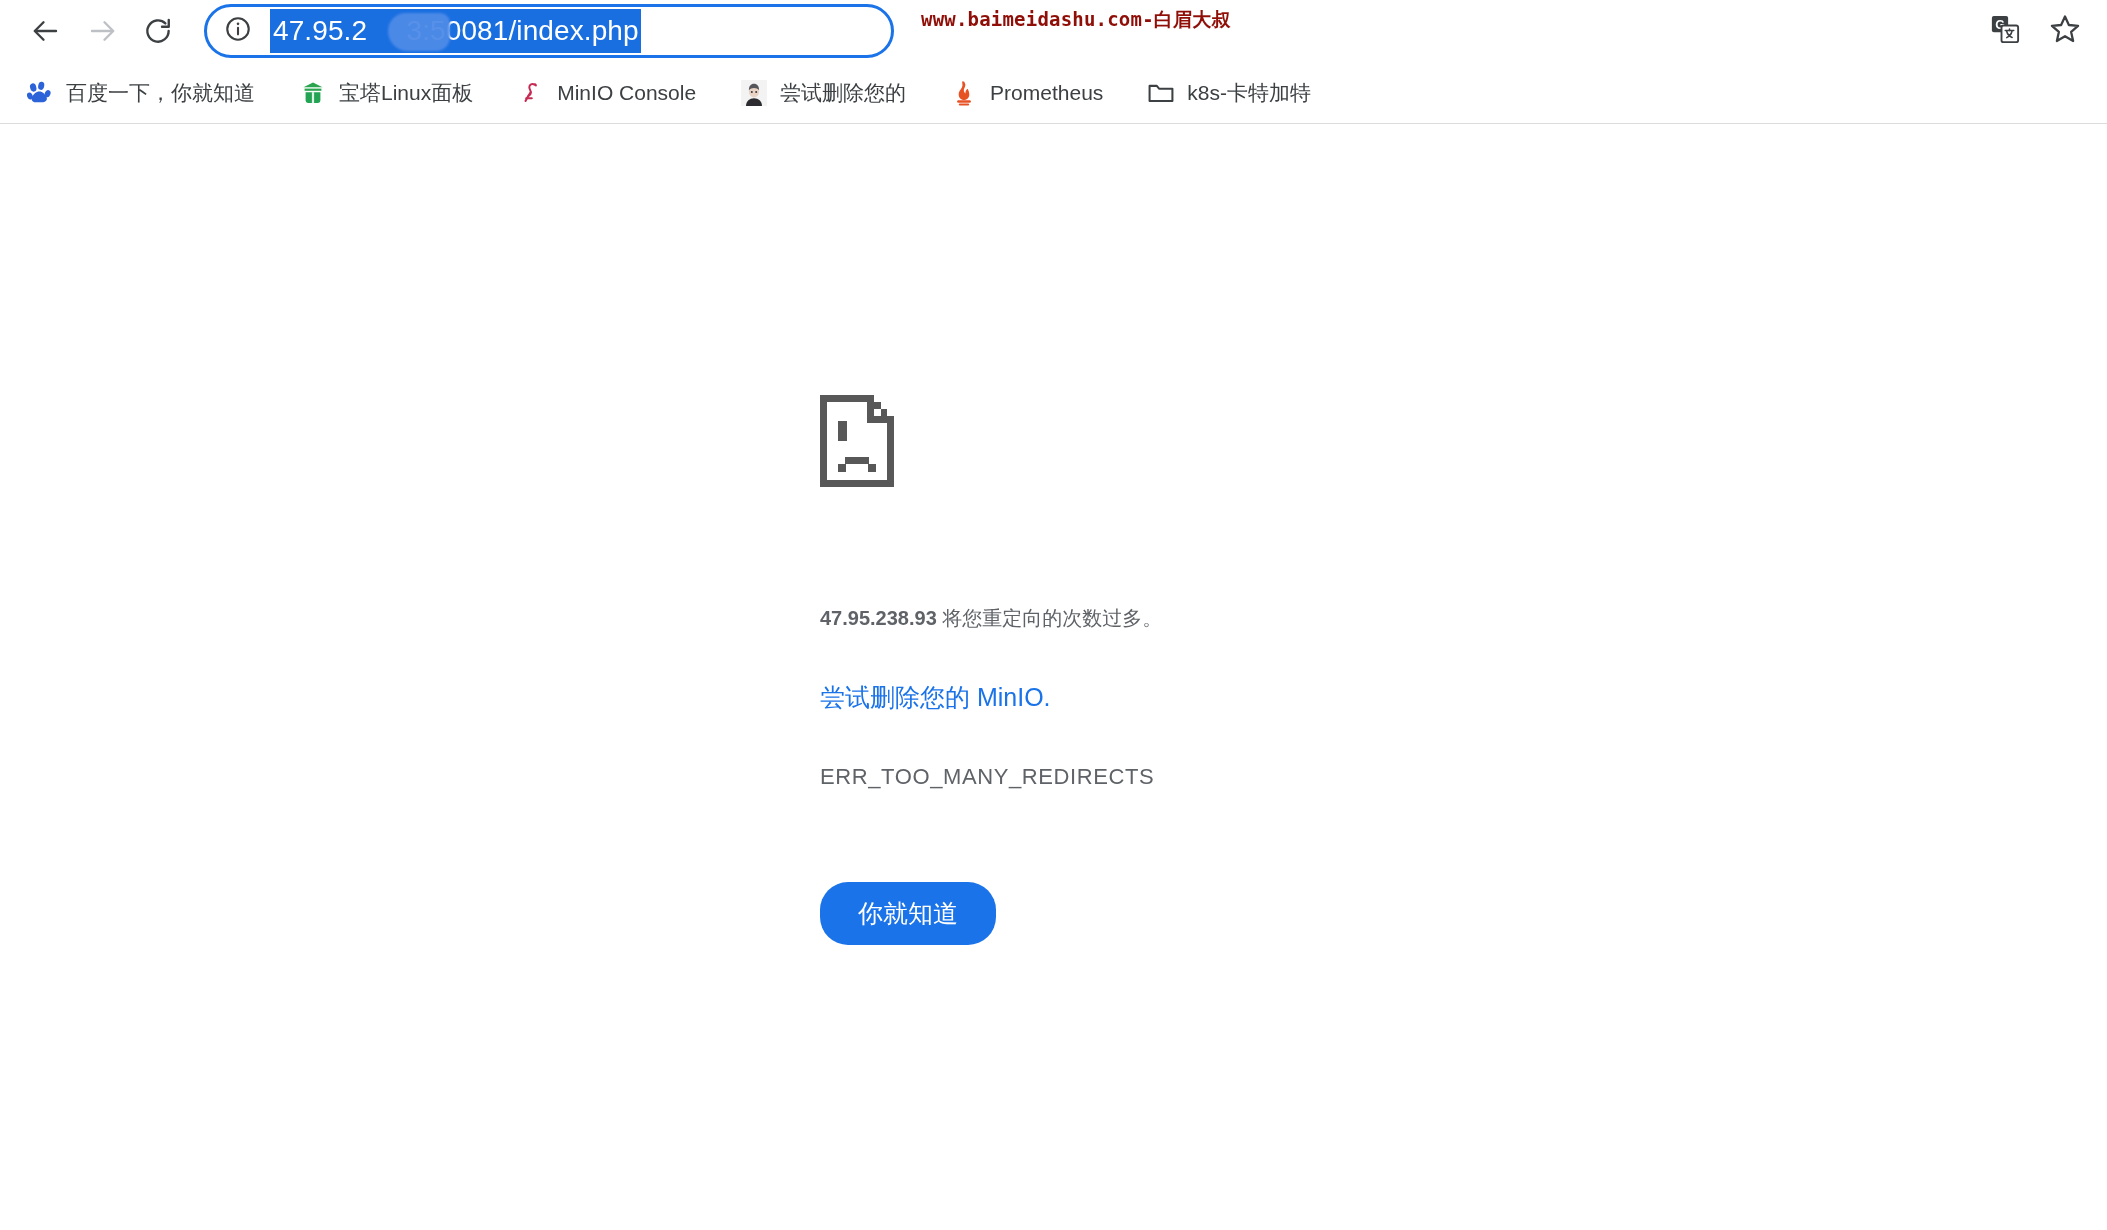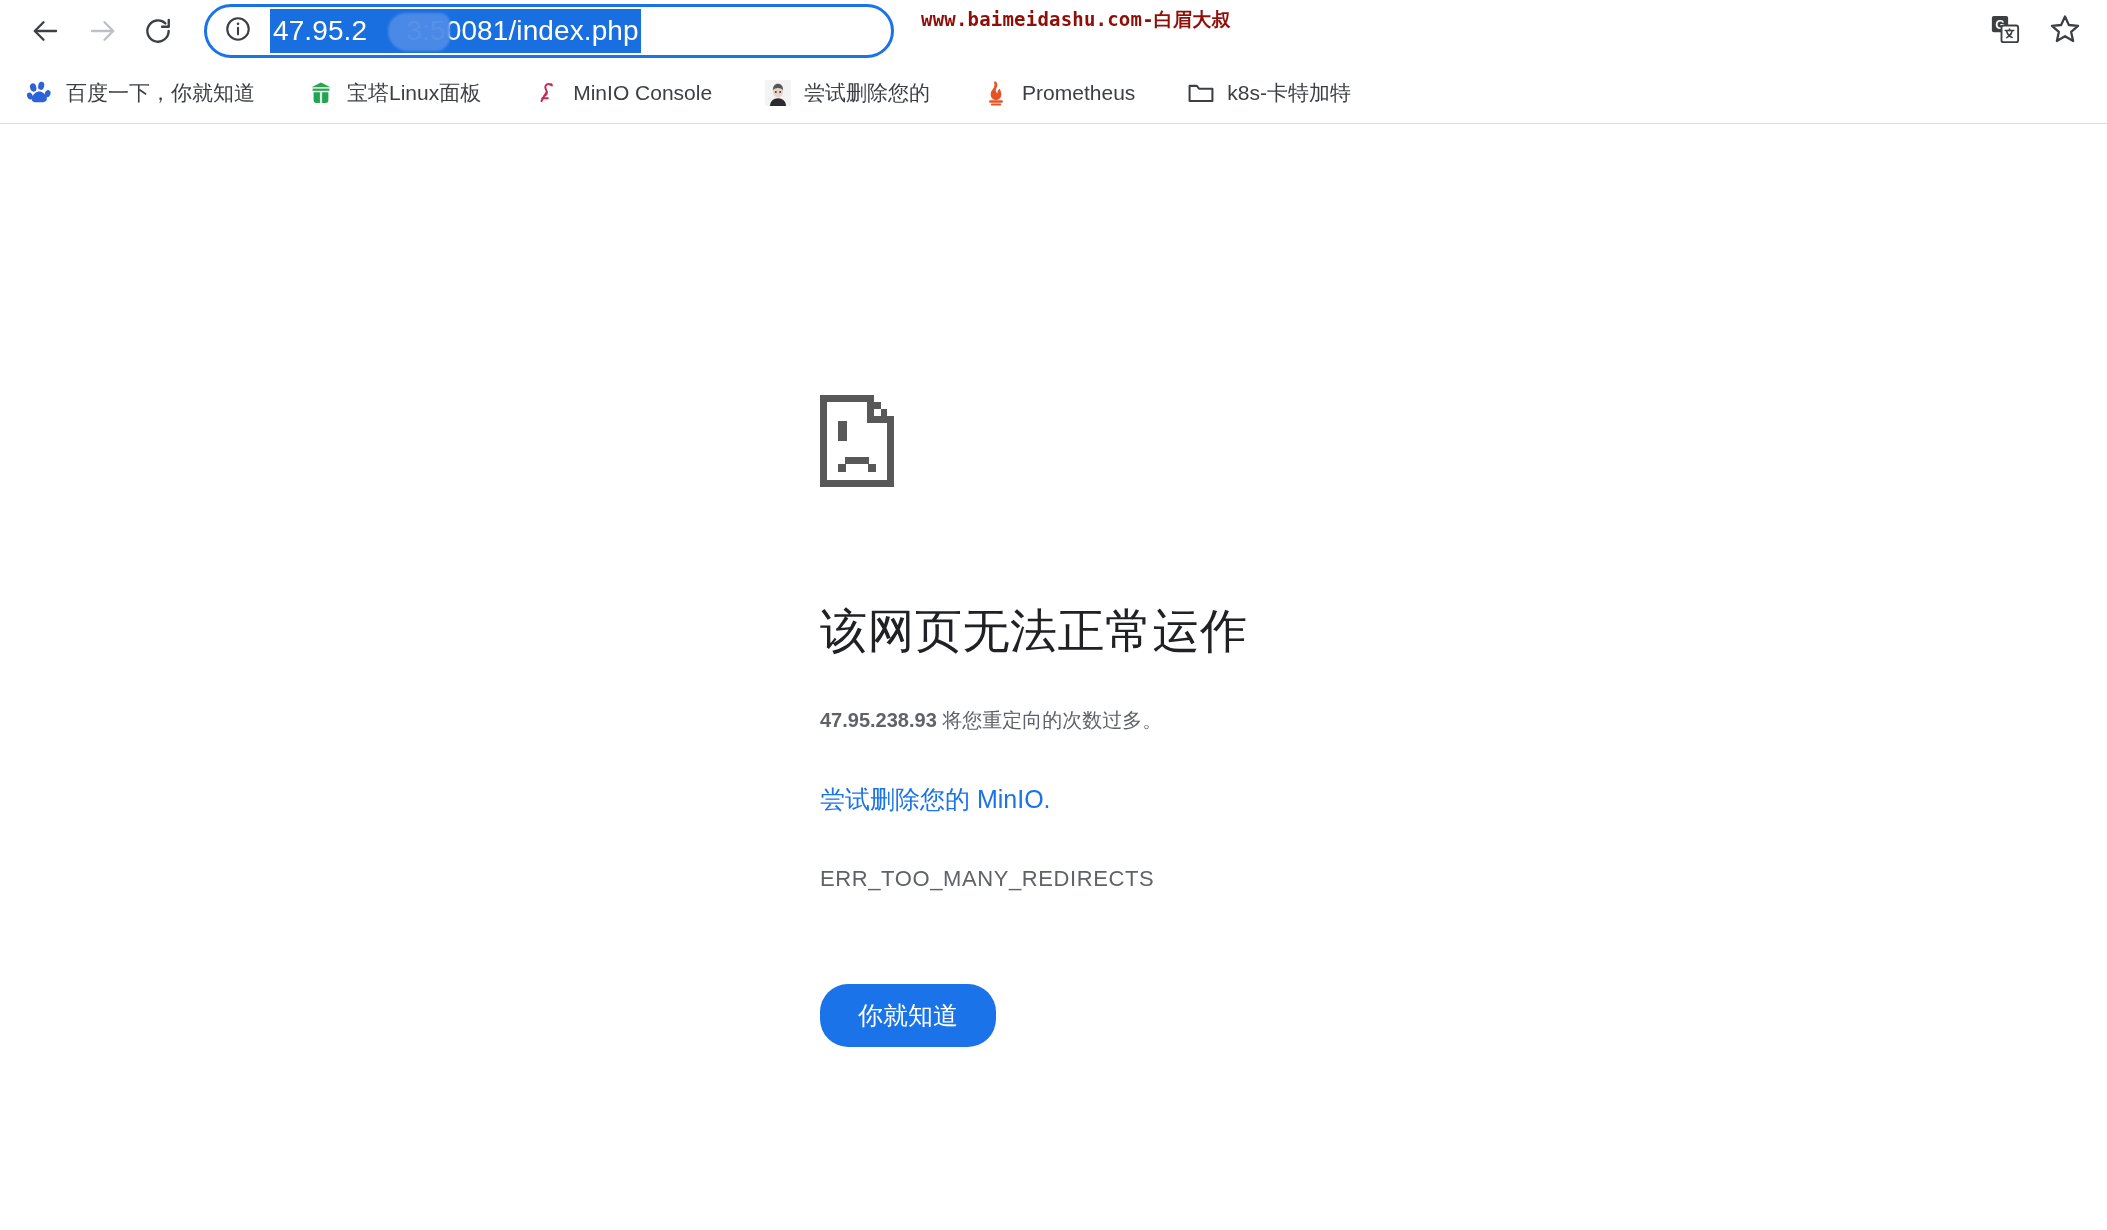--- a/index.html
+++ b/index.html
@@ -126,21 +126,21 @@
     border-radius: 50%;
   }
 
   
   .bookmarks {
     height: 62px;
     display: flex;
     align-items: center;
     padding: 0 14px;
     border-bottom: 1px solid #dcdcdc;
-    gap: 16px;
+    gap: 8px;
   }
   .bm {
     display: flex;
     align-items: center;
     height: 44px;
     padding: 0 12px;
     border-radius: 5px;
     margin-right: 12px;
     white-space: nowrap;
   }
@@ -385,21 +385,20 @@
           <rect x="47" y="21" width="27" height="7"></rect>
           <rect x="47" y="7" width="7" height="14"></rect>
           <rect x="18" y="26" width="9" height="20"></rect>
           <rect x="25" y="62" width="24" height="7"></rect>
           <rect x="18" y="69" width="8" height="8"></rect>
           <rect x="48" y="69" width="8" height="8"></rect>
         </g>
       </svg>
     </div>
 
-    <h1 class="err-title">该网页无法正常运作</h1>
 
     <p class="err-desc">
       <span class="ip">47.95.238.93</span><span> 将您重定向的次数过多。</span>
     </p>
 
     <a class="err-link" href="#">尝试删除您的 MinIO.</a>
 
     <p class="err-code">ERR_TOO_MANY_REDIRECTS</p>
 
     <button class="reload-btn">你就知道</button>

